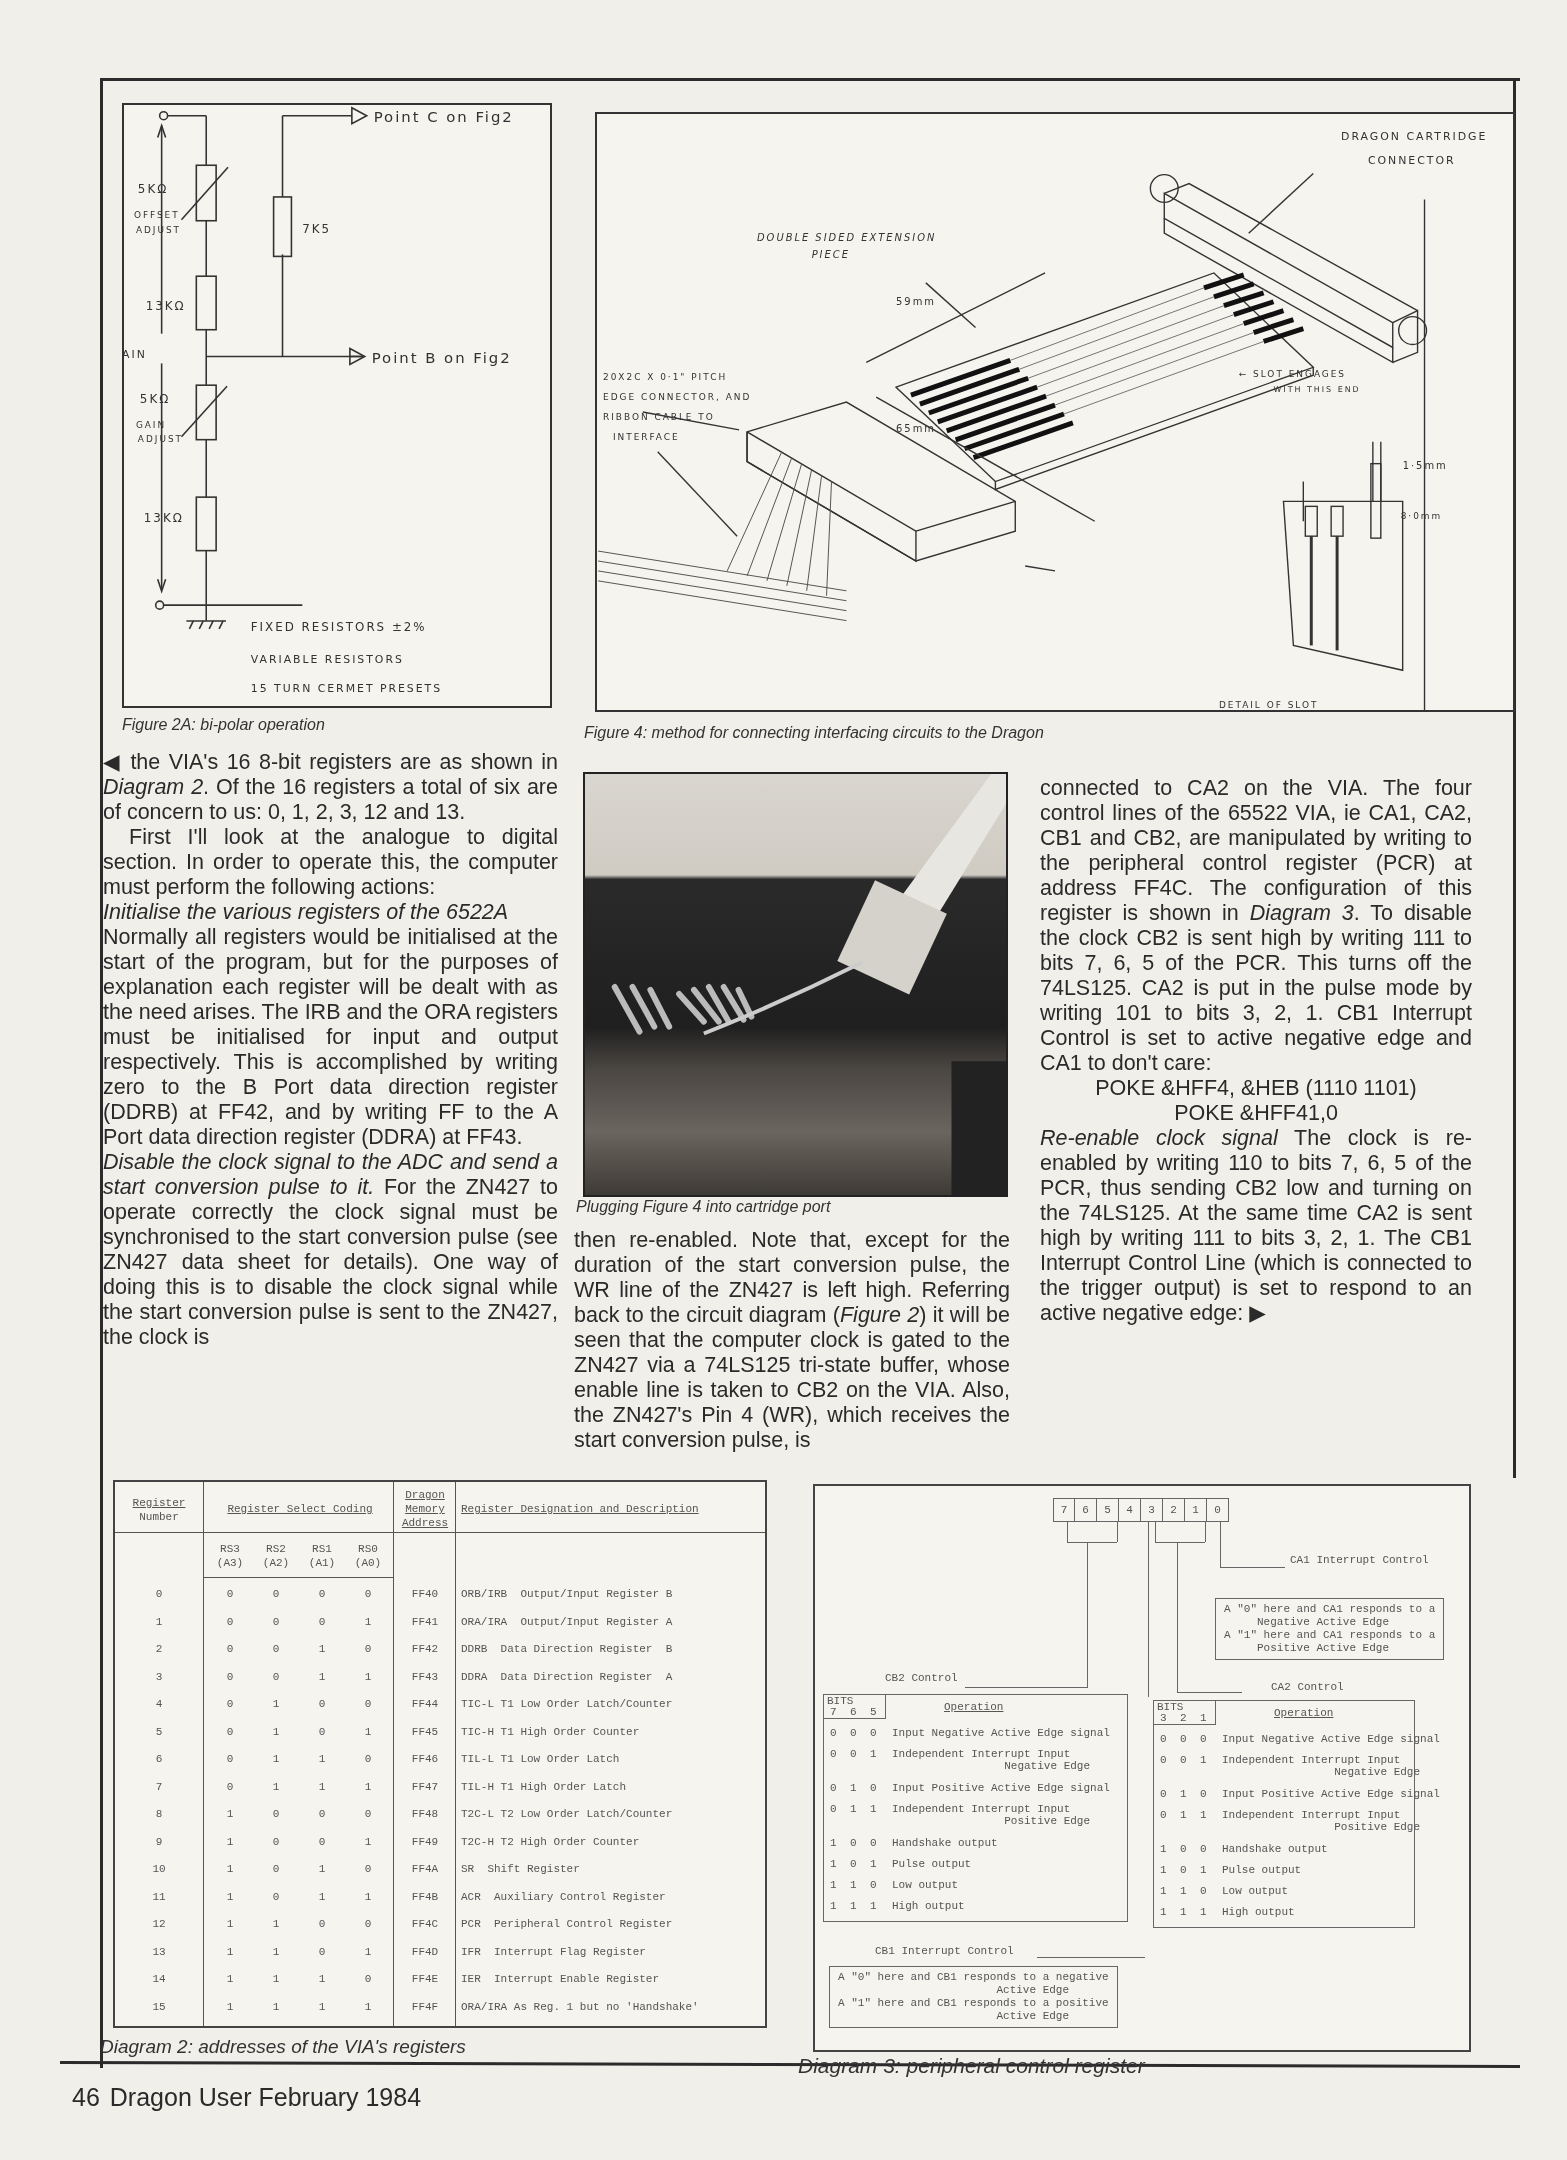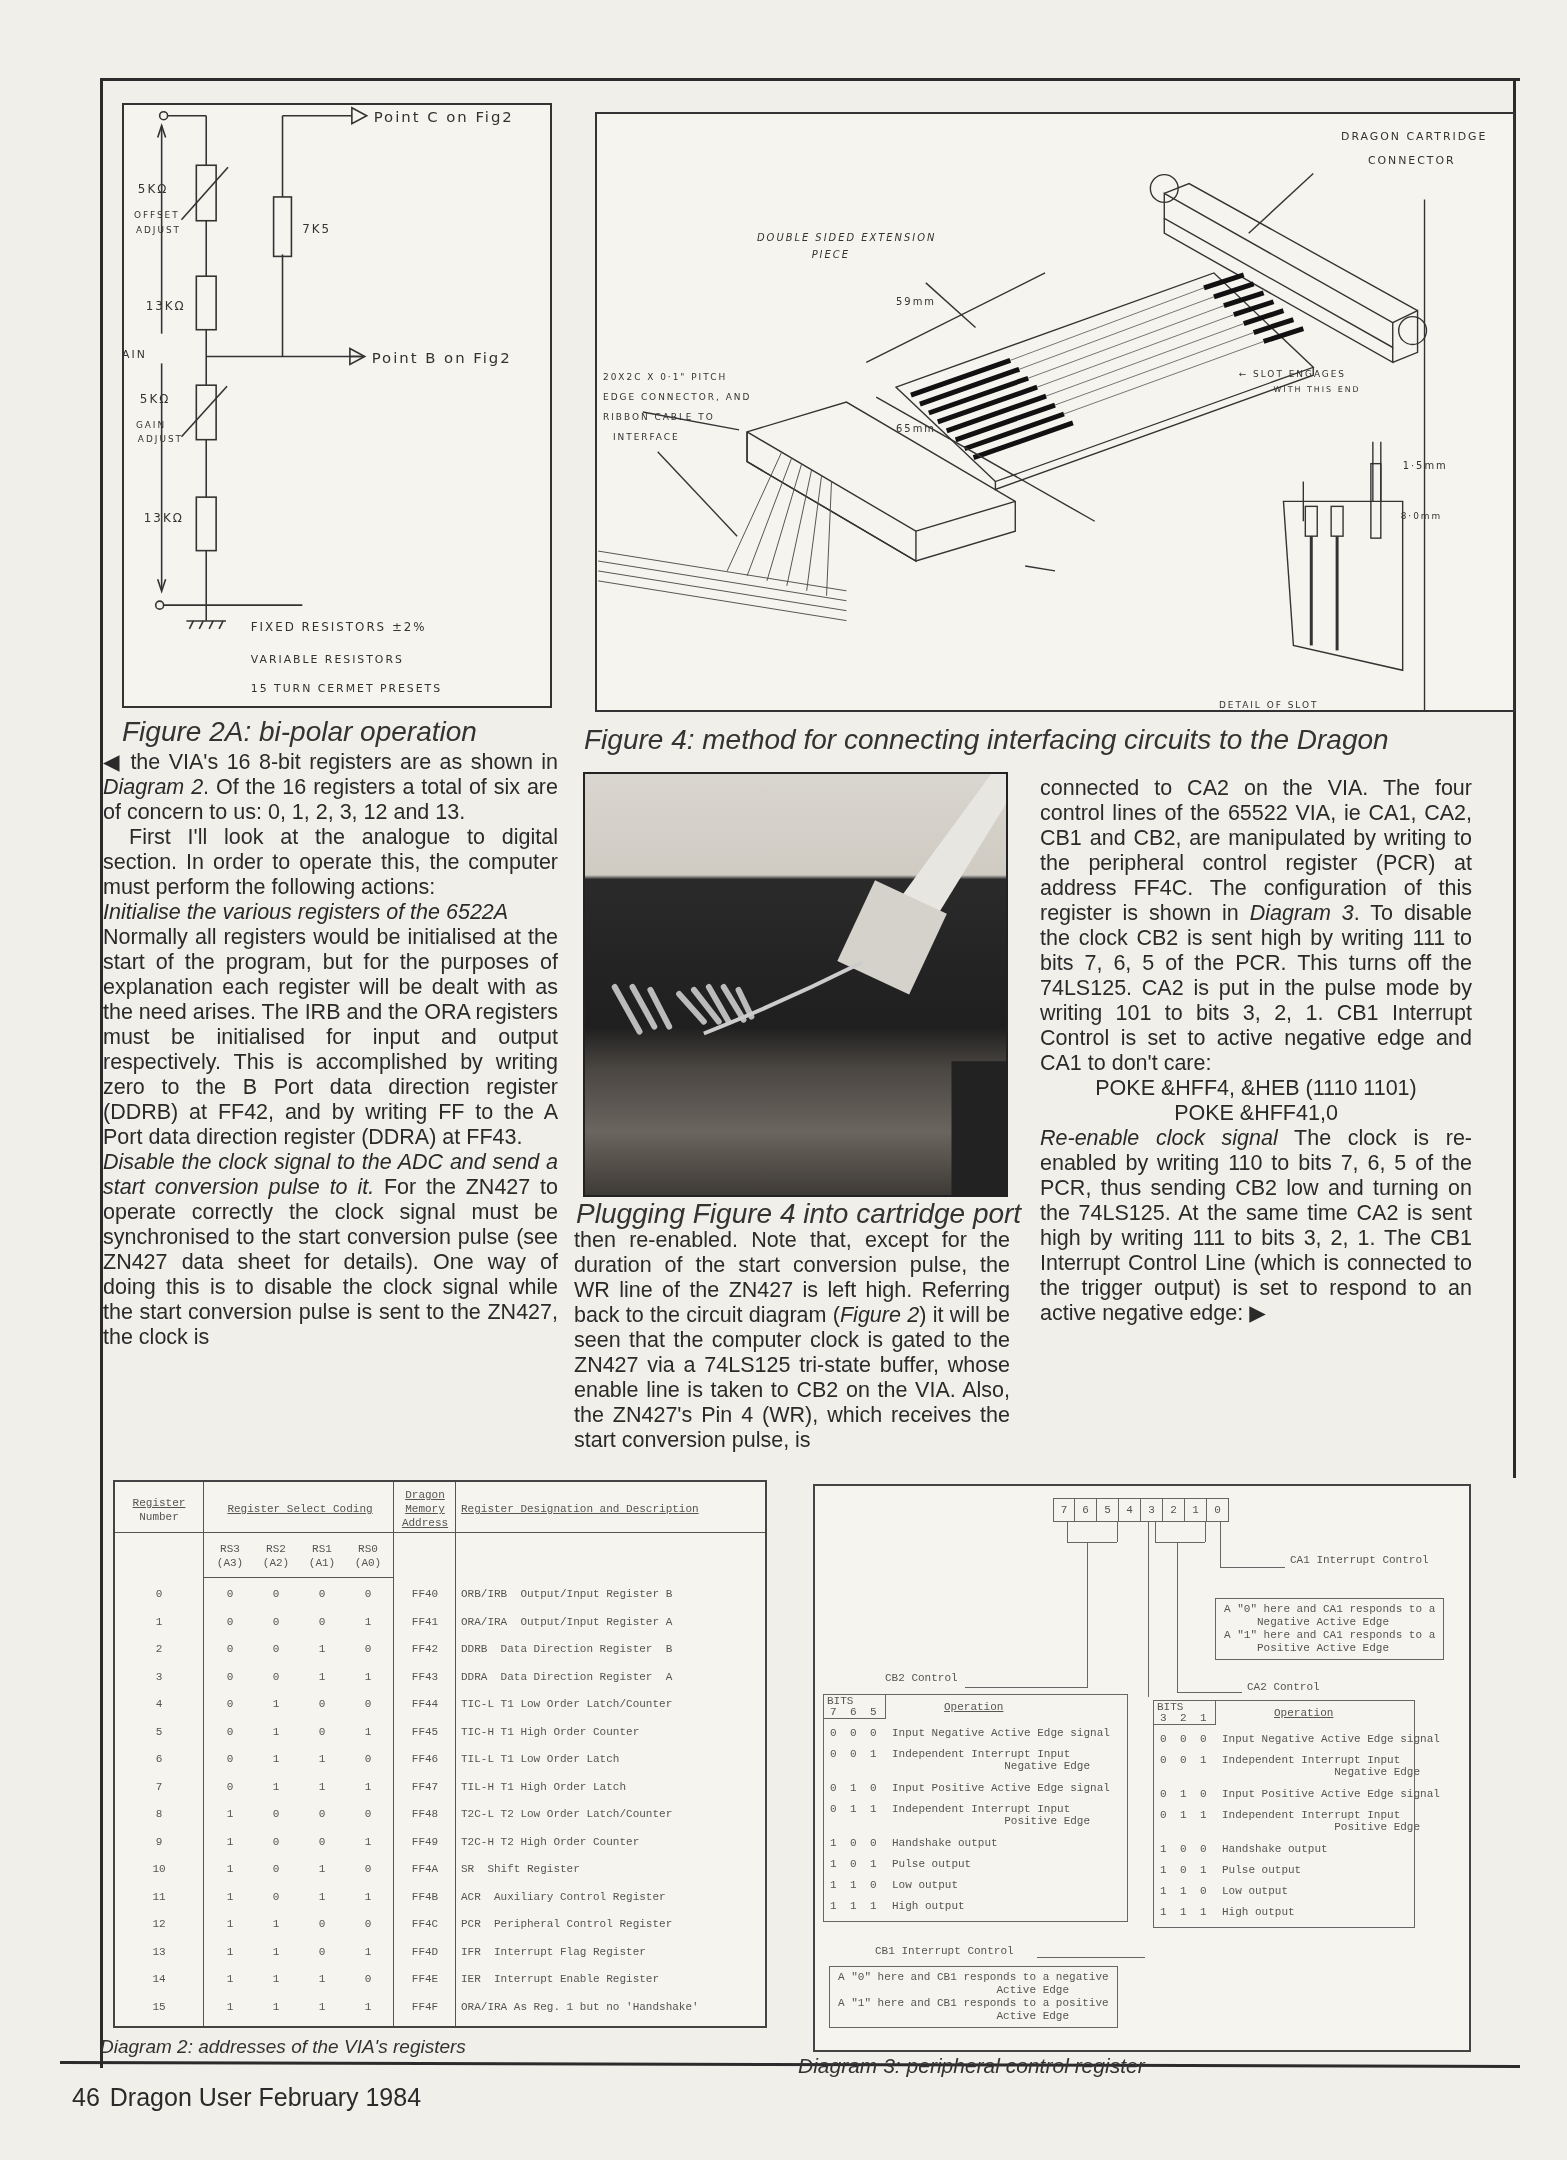--- a/index.html
+++ b/index.html
@@ -6,21 +6,21 @@
   html, body { width: 1567px; height: 2160px; background: #f1efea; overflow: hidden; }
   body { position: relative; font-family: "Liberation Sans", sans-serif; color: #2a2a2a; }
   .outer-right-rule { position: absolute; left: 1513px; top: 78px; width: 3px; height: 1400px; background: #2b2b2b; }
   .outer-left-rule { position: absolute; left: 100px; top: 78px; width: 3px; height: 1990px; background: #2b2b2b; }
   .bottom-rule { position: absolute; left: 60px; top: 2063px; width: 1460px; height: 3px; background: #2b2b2b; transform: rotate(0.15deg); }
 
   
   .fig2a { position: absolute; left: 122px; top: 103px; width: 430px; height: 605px; border: 2px solid #333; background: #f6f4ef; }
   .fig2a svg { width: 100%; height: 100%; }
   .hand { font-family: "DejaVu Sans", sans-serif; fill: #333; letter-spacing: 2px; }
-  .cap { position: absolute; font-style: italic; font-size: 28px; color: #333; }
+  .cap { position: absolute; font-style: italic; font-size: 16px; color: #333; }
 
   
   .fig4 { position: absolute; left: 595px; top: 112px; width: 920px; height: 600px; border: 2px solid #333; background: #f6f4ef; }
   .fig4 svg { width: 100%; height: 100%; }
 
   
   .photo { position: absolute; left: 583px; top: 772px; width: 425px; height: 425px; border: 2px solid #222; overflow: hidden;
            background: linear-gradient(180deg, #d9d6cf 0%, #cfcbc3 24%, #2a2a2a 25%, #1f1f1f 60%, #4a4642 70%, #6a655e 85%, #3e3a35 100%); }
   .photo svg { width: 100%; height: 100%; }
 
@@ -451,21 +451,21 @@
   <div class="ln" style="left:362px;top:206px;width:65px;height:1px;"></div>
   <div class="ln" style="left:405px;top:36px;width:1px;height:45px;"></div>
   <div class="ln" style="left:405px;top:81px;width:65px;height:1px;"></div>
 
   <div class="lbl" style="left:475px;top:68px;">CA1 Interrupt Control</div>
   <div class="note" style="left:400px;top:112px;">A "0" here and CA1 responds to a
      Negative Active Edge
 A "1" here and CA1 responds to a
      Positive Active Edge</div>
   <div class="lbl" style="left:70px;top:186px;">CB2 Control</div>
-  <div class="lbl" style="left:432px;top:195px;">CA2 Control</div>
+  <div class="lbl" style="left:456px;top:195px;">CA2 Control</div>
 
   <div class="opbox" id="cb2box" style="left:8px;top:208px;width:305px;height:228px;">
       <div class="bits-hdr">
         <span style="left: 3px; top: 0px;">BITS</span>
         <span style="left: 6px; top: 11px;">7</span>
         <span style="left: 26px; top: 11px;">6</span>
         <span style="left: 46px; top: 11px;">5</span>
       </div>
       <div class="op-hdr" style="left: 120px;">Operation</div>
       <div class="oprow" style="top: 32px;"><span style="left: 6px;">0</span><span style="left: 26px;">0</span><span style="left: 46px;">0</span><span style="left: 68px;">Input Negative Active Edge signal</span></div>

